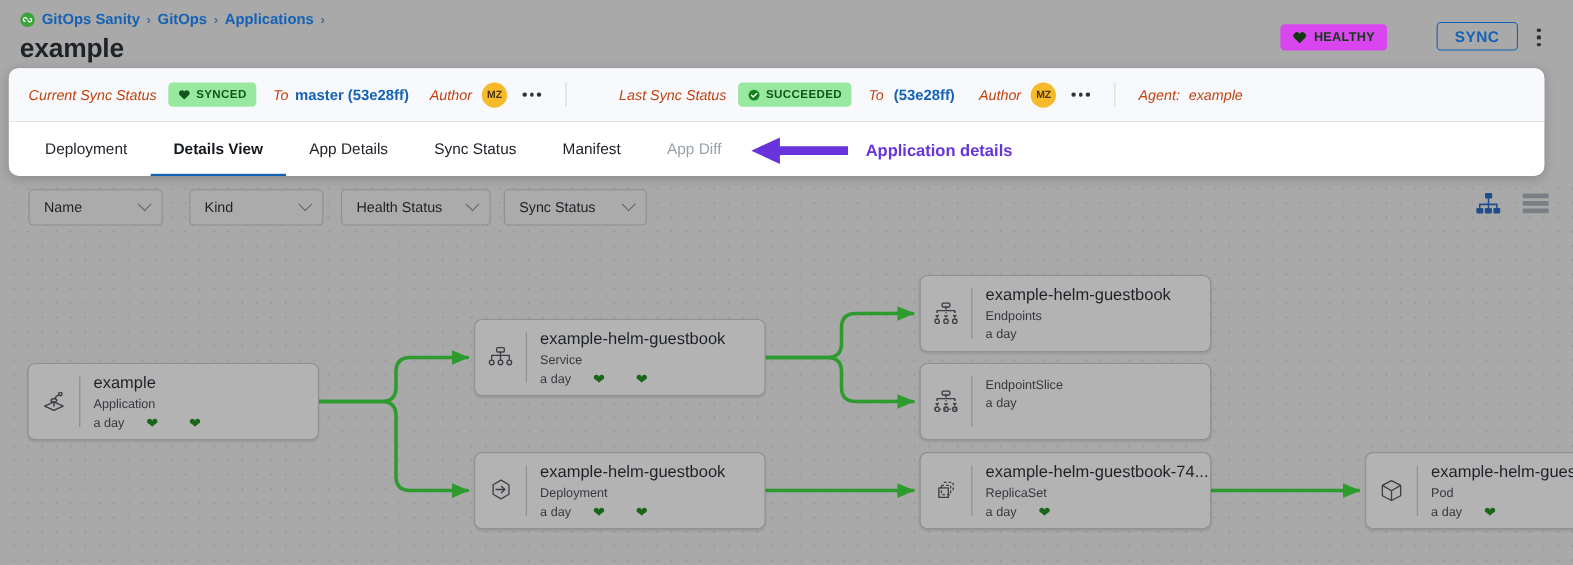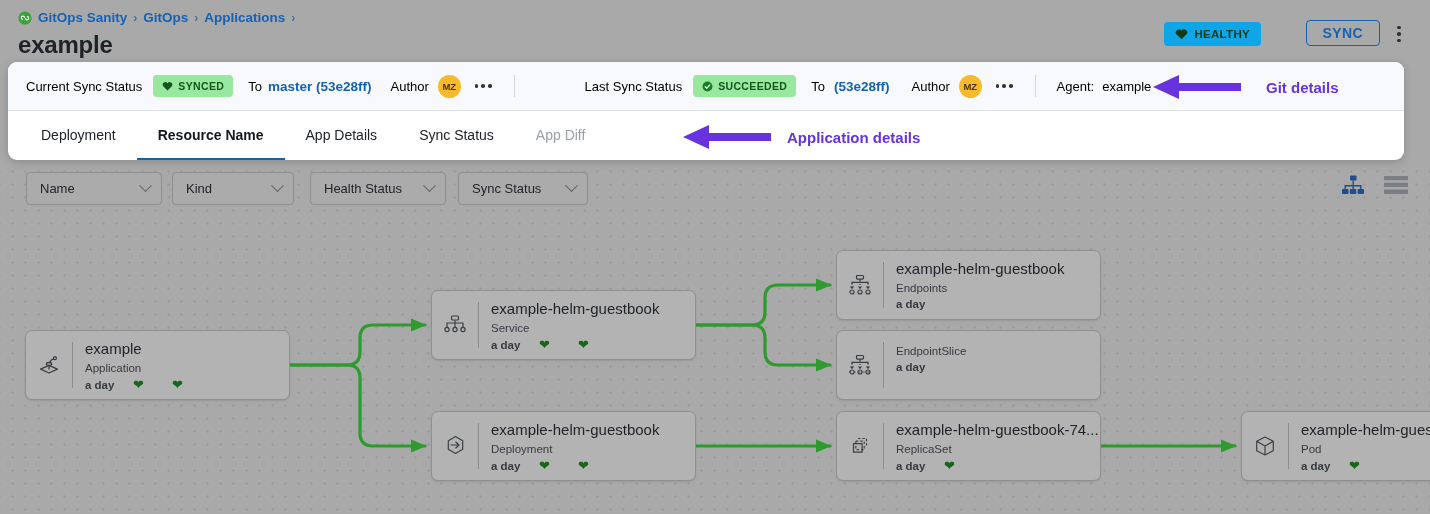--- a/index.html
+++ b/index.html
@@ -21,21 +21,21 @@
   .bc-logo { width: 14px; height: 14px; display: block; }
   .bc-link { color: #1462b5; font-weight: 600; cursor: pointer; white-space: nowrap; }
   .bc-sep { color: #4c6d96; font-size: 12px; font-weight: 700; }
   .page-title {
     position: absolute; left: 18px; top: 31px;
     font-size: 24px; font-weight: 700; color: #1f2328; letter-spacing: -0.2px;
   }
   .health-badge {
     position: absolute; right: 169px; top: 22px;
     height: 24px; padding: 0 11px;
-    background: #0ea5e9; border-radius: 4px;
+    background: #d946ef; border-radius: 4px;
     display: flex; align-items: center; gap: 6px;
     font-size: 11.5px; font-weight: 700; color: #123a12; letter-spacing: 0.3px;
   }
   .sync-btn {
     position: absolute; right: 50px; top: 20px;
     height: 26px; padding: 0 16px;
     border: 1.3px solid #1462b5; border-radius: 4px;
     background: transparent; color: #1462b5;
     font-family: inherit; font-size: 14px; font-weight: 600; letter-spacing: 0.4px;
     display: flex; align-items: center; cursor: pointer;
@@ -93,38 +93,38 @@
     color: #3b3f45;
   }
   .node .divider { width: 1px; background: #8d8d8d; margin: 11px 0; flex: 0 0 1px; }
   .node .body { flex: 1 1 auto; padding: 9px 0 0 12px; min-width: 0; }
   .node .n-title {
     font-size: 15px; color: #1e2228; line-height: 1.15;
     white-space: nowrap; overflow: hidden; text-overflow: ellipsis;
   }
   .node .n-kind { font-size: 11.5px; color: #363a40; margin-top: 5px; }
   .node .n-meta { margin-top: 4px; display: flex; align-items: center; gap: 0; font-size: 11.5px; color: #363a40; }
-  .node .n-age { min-width: 40px; font-weight: bold; }
+  .node .n-age { min-width: 40px; }
   .heart { color: #17661a; font-size: 13px; line-height: 1; }
   .h1 { margin-left: 8px; } .h2 { margin-left: 28px; }
 
   
   .overlay {
     position: absolute; left: 8px; top: 62px; width: 1396px; height: 98px;
     background: #ffffff; border-radius: 9px;
     box-shadow: 0 2px 10px rgba(0,0,0,0.18);
     overflow: hidden;
   }
   .sync-bar {
     position: absolute; left: 0; top: 0; width: 1396px; height: 49px;
     background: #f7f9fd; border-bottom: 1px solid #dfe3ea;
     display: flex; align-items: center;
     padding-left: 9px; font-size: 13px; color: #1f2328;
   }
-  .lbl { color: #000000; font-size: 13px; }
+  .lbl { color: #c2410c; font-size: 13px; font-style: italic; }
   .pill {
     height: 22px; padding: 0 9px; border-radius: 4px;
     background: #99e8a0; display: inline-flex; align-items: center; gap: 5px;
     font-size: 10.5px; font-weight: 700; color: #13561c; letter-spacing: 0.35px;
   }
   .revlink { color: #1462b5; font-weight: 700; font-size: 13.5px; }
   .avatar {
     width: 23px; height: 23px; border-radius: 50%; background: #f7ba2b;
     display: inline-flex; align-items: center; justify-content: center;
     font-size: 9.5px; font-weight: 700; color: #4a3500;
@@ -183,21 +183,21 @@
     <div class="kebab">
       <i></i>
       <i></i>
       <i></i>
     </div>
   </div>
 
   <div class="canvas">
 
     <div class="toolbar-row">
-      <div class="filter" style="left:26px; width:136px;">
+      <div class="filter" style="left:26px; width:122px;">
         <span>Name</span>
         <span class="chev"></span>
       </div>
       <div class="filter" style="left:172px; width:122px;">
         <span>Kind</span>
         <span class="chev"></span>
       </div>
       <div class="filter" style="left:310px; width:136px;">
         <span>Health Status</span>
         <span class="chev"></span>
@@ -410,21 +410,21 @@
       <span class="lbl" style="margin-left:19px;">Author</span>
       <span class="avatar" style="margin-left:9px;">MZ</span>
       <span class="dots3" style="margin-left:14px;">
         <i></i>
           <i></i>
           <i></i>
       </span>
 
       <span class="vsep" style="margin-left:22px;"></span>
 
-      <span class="lbl" style="margin-left:22px;padding-left:48px;">Last Sync Status</span>
+      <span class="lbl" style="padding-left:48px;">Last Sync Status</span>
       <span class="pill" style="margin-left:11px;">
         <svg width="11" height="11" viewBox="0 0 16 16">
           <circle cx="8" cy="8" r="7.2" fill="#13811f"></circle>
           <path d="M4.6 8.2 6.9 10.5 11.5 5.7" fill="none" stroke="#fff" stroke-width="1.8" stroke-linecap="round" stroke-linejoin="round"></path>
         </svg>
         <span>SUCCEEDED</span>
       </span>
       <span class="lbl" style="margin-left:15px;">To</span>
       <span class="revlink" style="margin-left:9px;">(53e28ff)</span>
       <span class="lbl" style="margin-left:22px;">Author</span>
@@ -436,33 +436,28 @@
       </span>
 
       <span class="vsep" style="margin-left:22px;"></span>
 
       <span class="lbl" style="margin-left:21px;">Agent:</span>
       <span class="lbl" style="margin-left:8px;">example</span>
     </div>
 
     <div class="tabs">
       <div class="tab">Deployment</div>
-      <div class="tab active">Resource Name</div>
+      <div class="tab active">Details View</div>
       <div class="tab">App Details</div>
       <div class="tab">Sync Status</div>
+      <div class="tab">Manifest</div>
       <div class="tab muted">App Diff</div>
     </div>
   </div>
 
-  <div class="anno" style="left:1153px; top:72px;">
-    <svg class="arrow" width="88" height="30" viewBox="0 0 88 30">
-      <path d="M0 15 L26 3 L26 11 L88 11 L88 19 L26 19 L26 27 Z" fill="#6633dd"></path>
-    </svg>
-    <span class="anno-text" style="margin-left:25px;">Git details</span>
-  </div>
 
   <div class="anno" style="left:683px; top:122px;">
     <svg class="arrow" width="88" height="30" viewBox="0 0 88 30">
       <path d="M0 15 L26 3 L26 11 L88 11 L88 19 L26 19 L26 27 Z" fill="#6633dd"></path>
     </svg>
     <span class="anno-text" style="margin-left:16px;">Application details</span>
   </div>
 
 </div>
 

